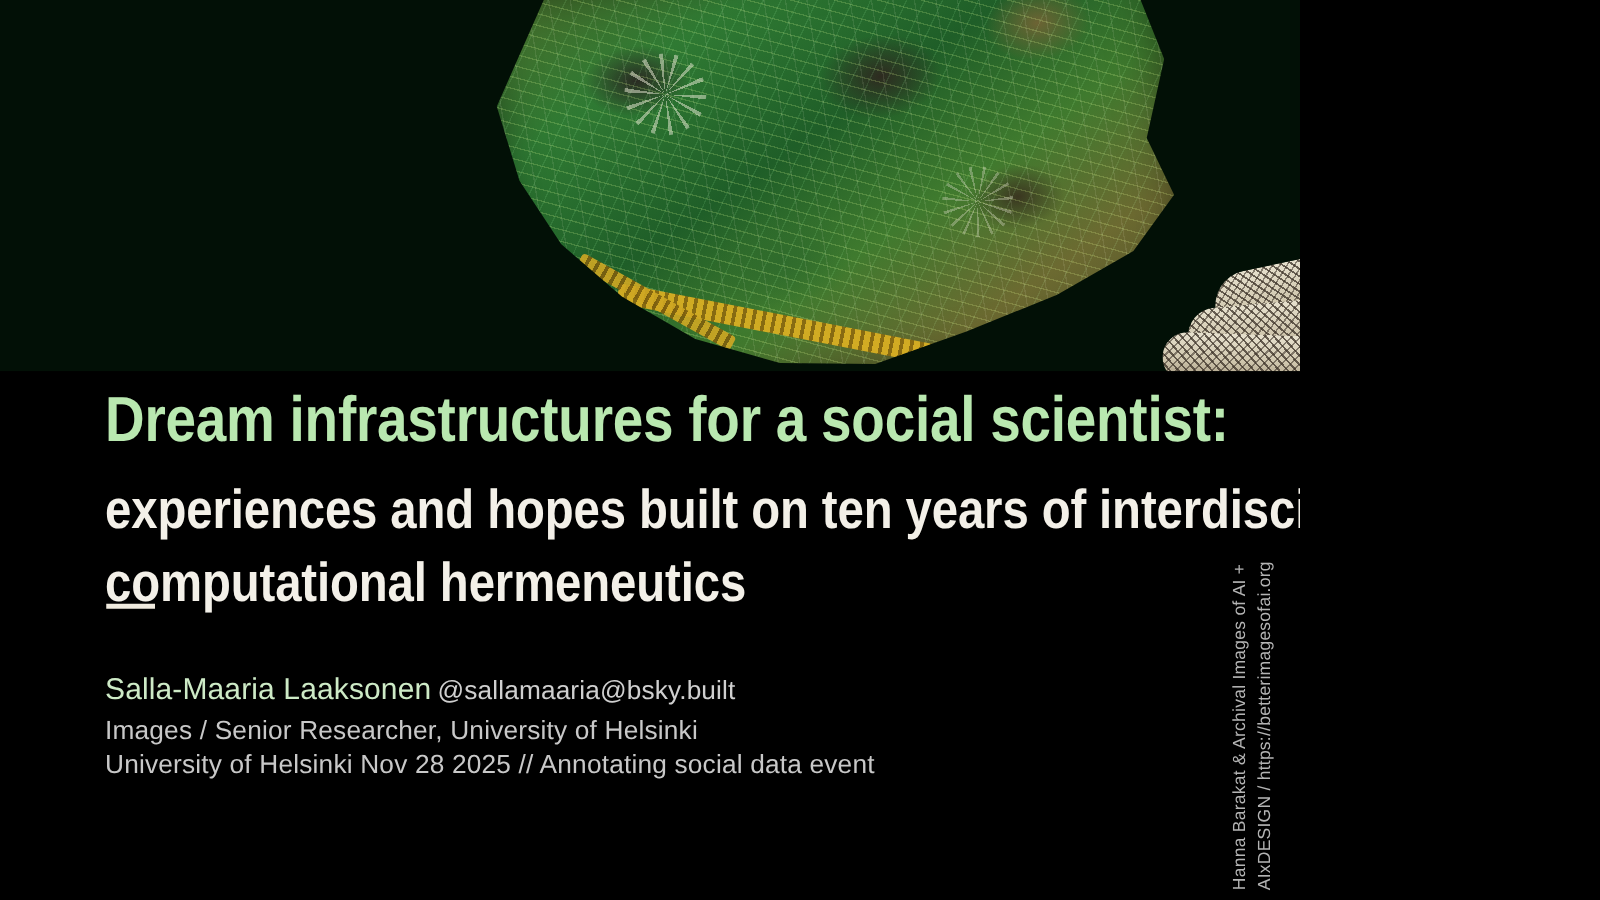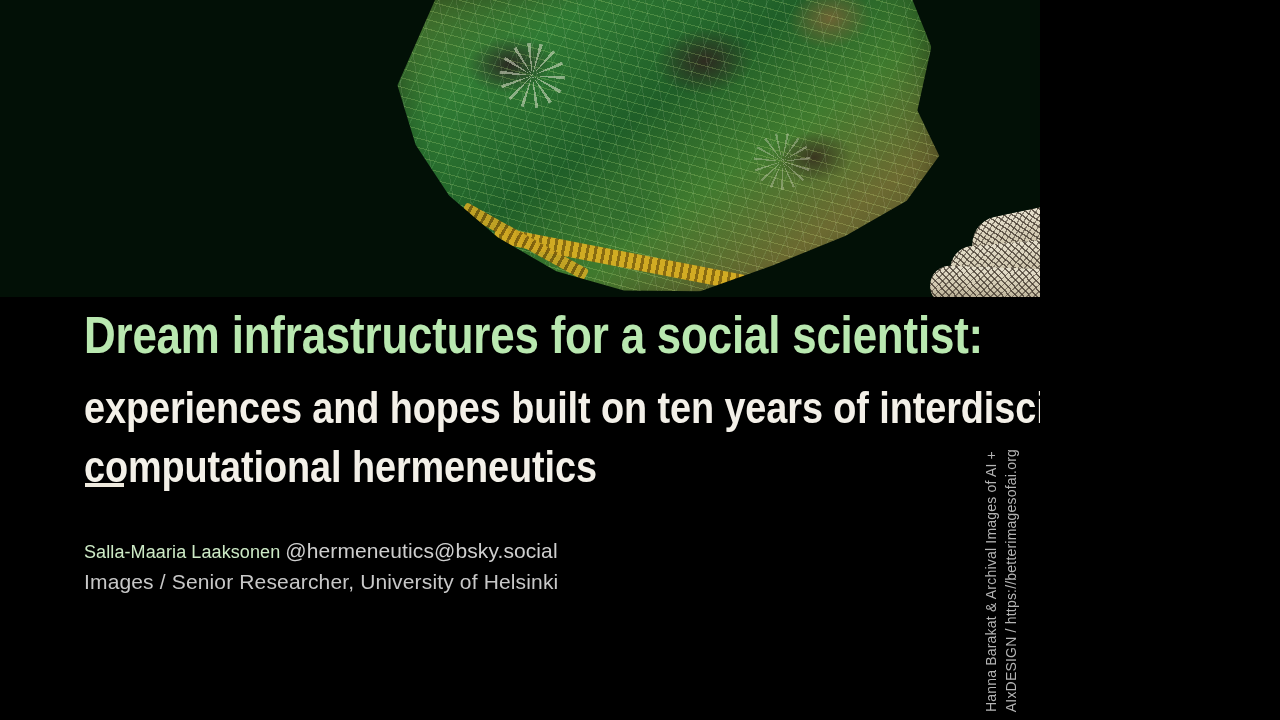--- a/index.html
+++ b/index.html
@@ -186,21 +186,21 @@
     top: 243px;
     width: 1000px;
   }
   .by-line1 {
     white-space: nowrap;
     line-height: 1.0;
     margin-bottom: 7px;
   }
   .author-name {
     color: #cdeac6;
-    font-size: 18px;
+    font-size: 24px;
     font-weight: 400;
     letter-spacing: 0.1px;
   }
   .author-handle {
     color: #cfcfcf;
     font-size: 21px;
     font-weight: 400;
     letter-spacing: 0.1px;
     margin-left: 5px;
   }
@@ -260,23 +260,24 @@
   <div class="content">
 
     <div class="title-main">Dream infrastructures for a social scientist:</div>
 
     <div class="title-sub">experiences and hopes built on ten years of interdisciplinary computational hermeneutics</div>
 
     <div class="accent-rule"></div>
 
     <div class="byline">
       <div class="by-line1">
-        <span class="author-name">Salla-Maaria Laaksonen</span><span class="author-handle">@hermeneutics@bsky.social</span>
+        <span class="author-name">Salla-Maaria Laaksonen</span><span class="author-handle">@sallamaaria@bsky.built</span>
       </div>
       <div class="by-line2">Images / Senior Researcher, University of Helsinki</div>
+      <div class="by-line3">University of Helsinki Nov 28 2025 // Annotating social data event</div>
     </div>
   </div>
 
   <div class="credit">
     <div class="credit-line credit-a">Hanna Barakat &amp; Archival Images of AI +</div>
     <div class="credit-line credit-b">AIxDESIGN / https://betterimagesofai.org</div>
   </div>
 
 </div>
 

